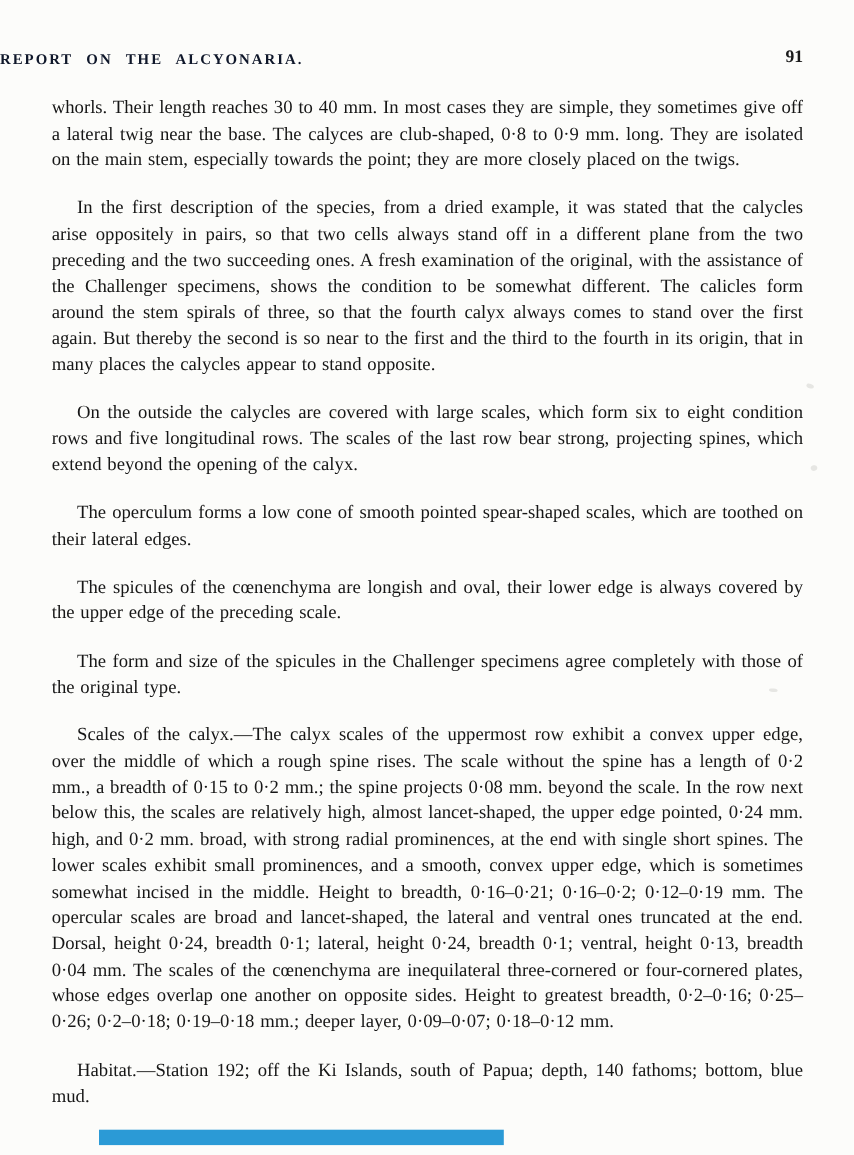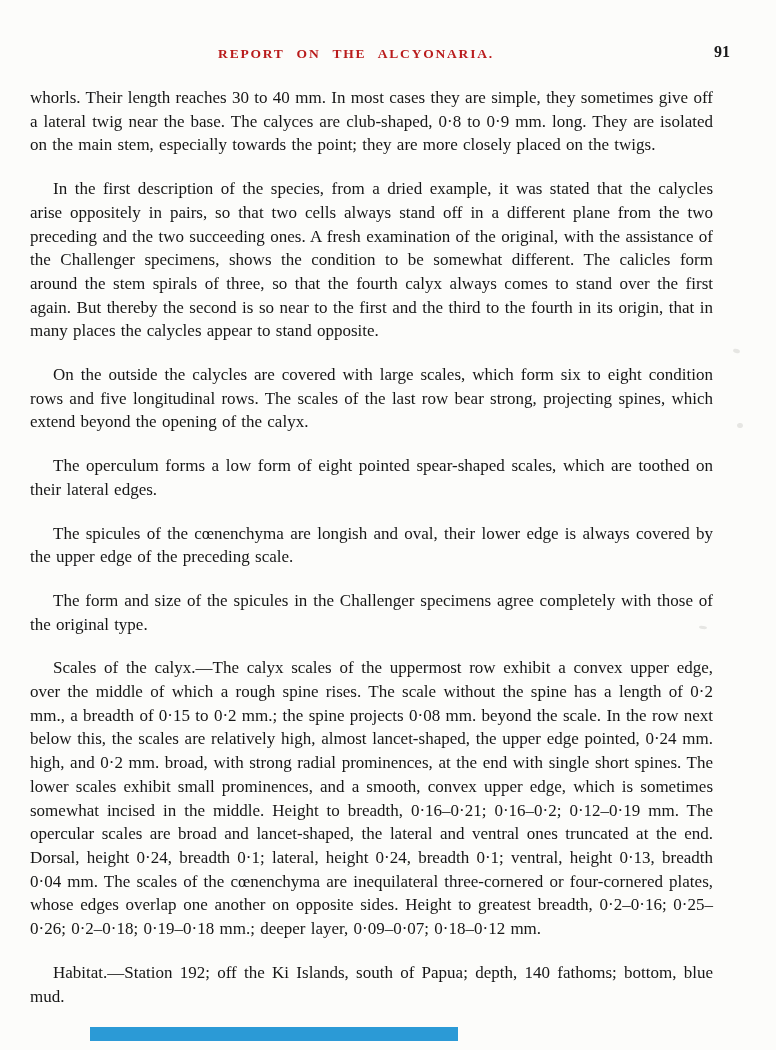--- a/index.html
+++ b/index.html
@@ -14,41 +14,40 @@
     font-family: "Liberation Serif", "DejaVu Serif", serif;
     color: #161616;
   }
 
   
   .running-title {
     position: absolute;
     top: 46px;
     left: 0;
     right: 64px;
-    text-align: center;
     font-size: 13.5px;
     font-weight: 700;
     letter-spacing: 1.8px;
     word-spacing: 7px;
-    color: #b91c1c;
+    color: #0f172a;
   }
   .page-number {
     position: absolute;
     top: 43px;
     right: 46px;
     font-size: 16px;
     font-weight: 700;
     color: #1b1b1b;
   }
 
   
   .body-text {
     position: absolute;
     top: 86px;
-    left: 30px;
+    left: 47px;
     width: 683px;
     font-size: 17px;
     line-height: 23.7px;
     text-align: justify;
     text-justify: inter-word;
     word-spacing: 1px;
     hyphens: auto;
   }
   .body-text p { margin: 0; padding: 0; }
   .body-text p.indent { text-indent: 23px; margin-top: 20px; }
@@ -85,21 +84,21 @@
   <div class="page-number">91</div>
 
   <main class="body-text">
 
     <p class="noindent">whorls.  Their length reaches 30 to 40 mm.  In most cases they are simple, they sometimes give off a lateral twig near the base.  The calyces are club-shaped, 0·8 to 0·9 mm. long.  They are isolated on the main stem, especially towards the point; they are more closely placed on the twigs.</p>
 
     <p class="indent">In the first description of the species, from a dried example, it was stated that the calycles arise oppositely in pairs, so that two cells always stand off in a different plane from the two preceding and the two succeeding ones.  A fresh examination of the original, with the assistance of the Challenger specimens, shows the condition to be somewhat different.  The calicles form around the stem spirals of three, so that the fourth calyx always comes to stand over the first again.  But thereby the second is so near to the first and the third to the fourth in its origin, that in many places the calycles appear to stand opposite.</p>
 
     <p class="indent">On the outside the calycles are covered with large scales, which form six to eight condition rows and five longitudinal rows.  The scales of the last row bear strong, projecting spines, which extend beyond the opening of the calyx.</p>
 
-    <p class="indent">The operculum forms a low form of eight pointed spear-shaped scales, which are toothed on their lateral edges.</p>
+    <p class="indent">The operculum forms a low cone of smooth pointed spear-shaped scales, which are toothed on their lateral edges.</p>
 
     <p class="indent">The spicules of the cœnenchyma are longish and oval, their lower edge is always covered by the upper edge of the preceding scale.</p>
 
     <p class="indent">The form and size of the spicules in the Challenger specimens agree completely with those of the original type.</p>
 
     <p class="indent">Scales of the calyx.—The calyx scales of the uppermost row exhibit a convex upper edge, over the middle of which a rough spine rises.  The scale without the spine has a length of 0·2 mm., a breadth of 0·15 to 0·2 mm.; the spine projects 0·08 mm. beyond the scale.  In the row next below this, the scales are relatively high, almost lancet-shaped, the upper edge pointed, 0·24 mm. high, and 0·2 mm. broad, with strong radial prominences, at the end with single short spines.  The lower scales exhibit small prominences, and a smooth, convex upper edge, which is sometimes somewhat incised in the middle.  Height to breadth, 0·16–0·21; 0·16–0·2; 0·12–0·19 mm.  The opercular scales are broad and lancet-shaped, the lateral and ventral ones truncated at the end.  Dorsal, height 0·24, breadth 0·1; lateral, height 0·24, breadth 0·1; ventral, height 0·13, breadth 0·04 mm.  The scales of the cœnenchyma are inequilateral three-cornered or four-cornered plates, whose edges overlap one another on opposite sides.  Height to greatest breadth, 0·2–0·16; 0·25–0·26; 0·2–0·18; 0·19–0·18 mm.; deeper layer, 0·09–0·07; 0·18–0·12 mm.</p>
 
     <p class="indent"><span class="ital">Habitat.</span><span>—Station 192; off the Ki Islands, south of Papua; depth, 140 fathoms; bottom, blue mud.</span></p>
 
 

